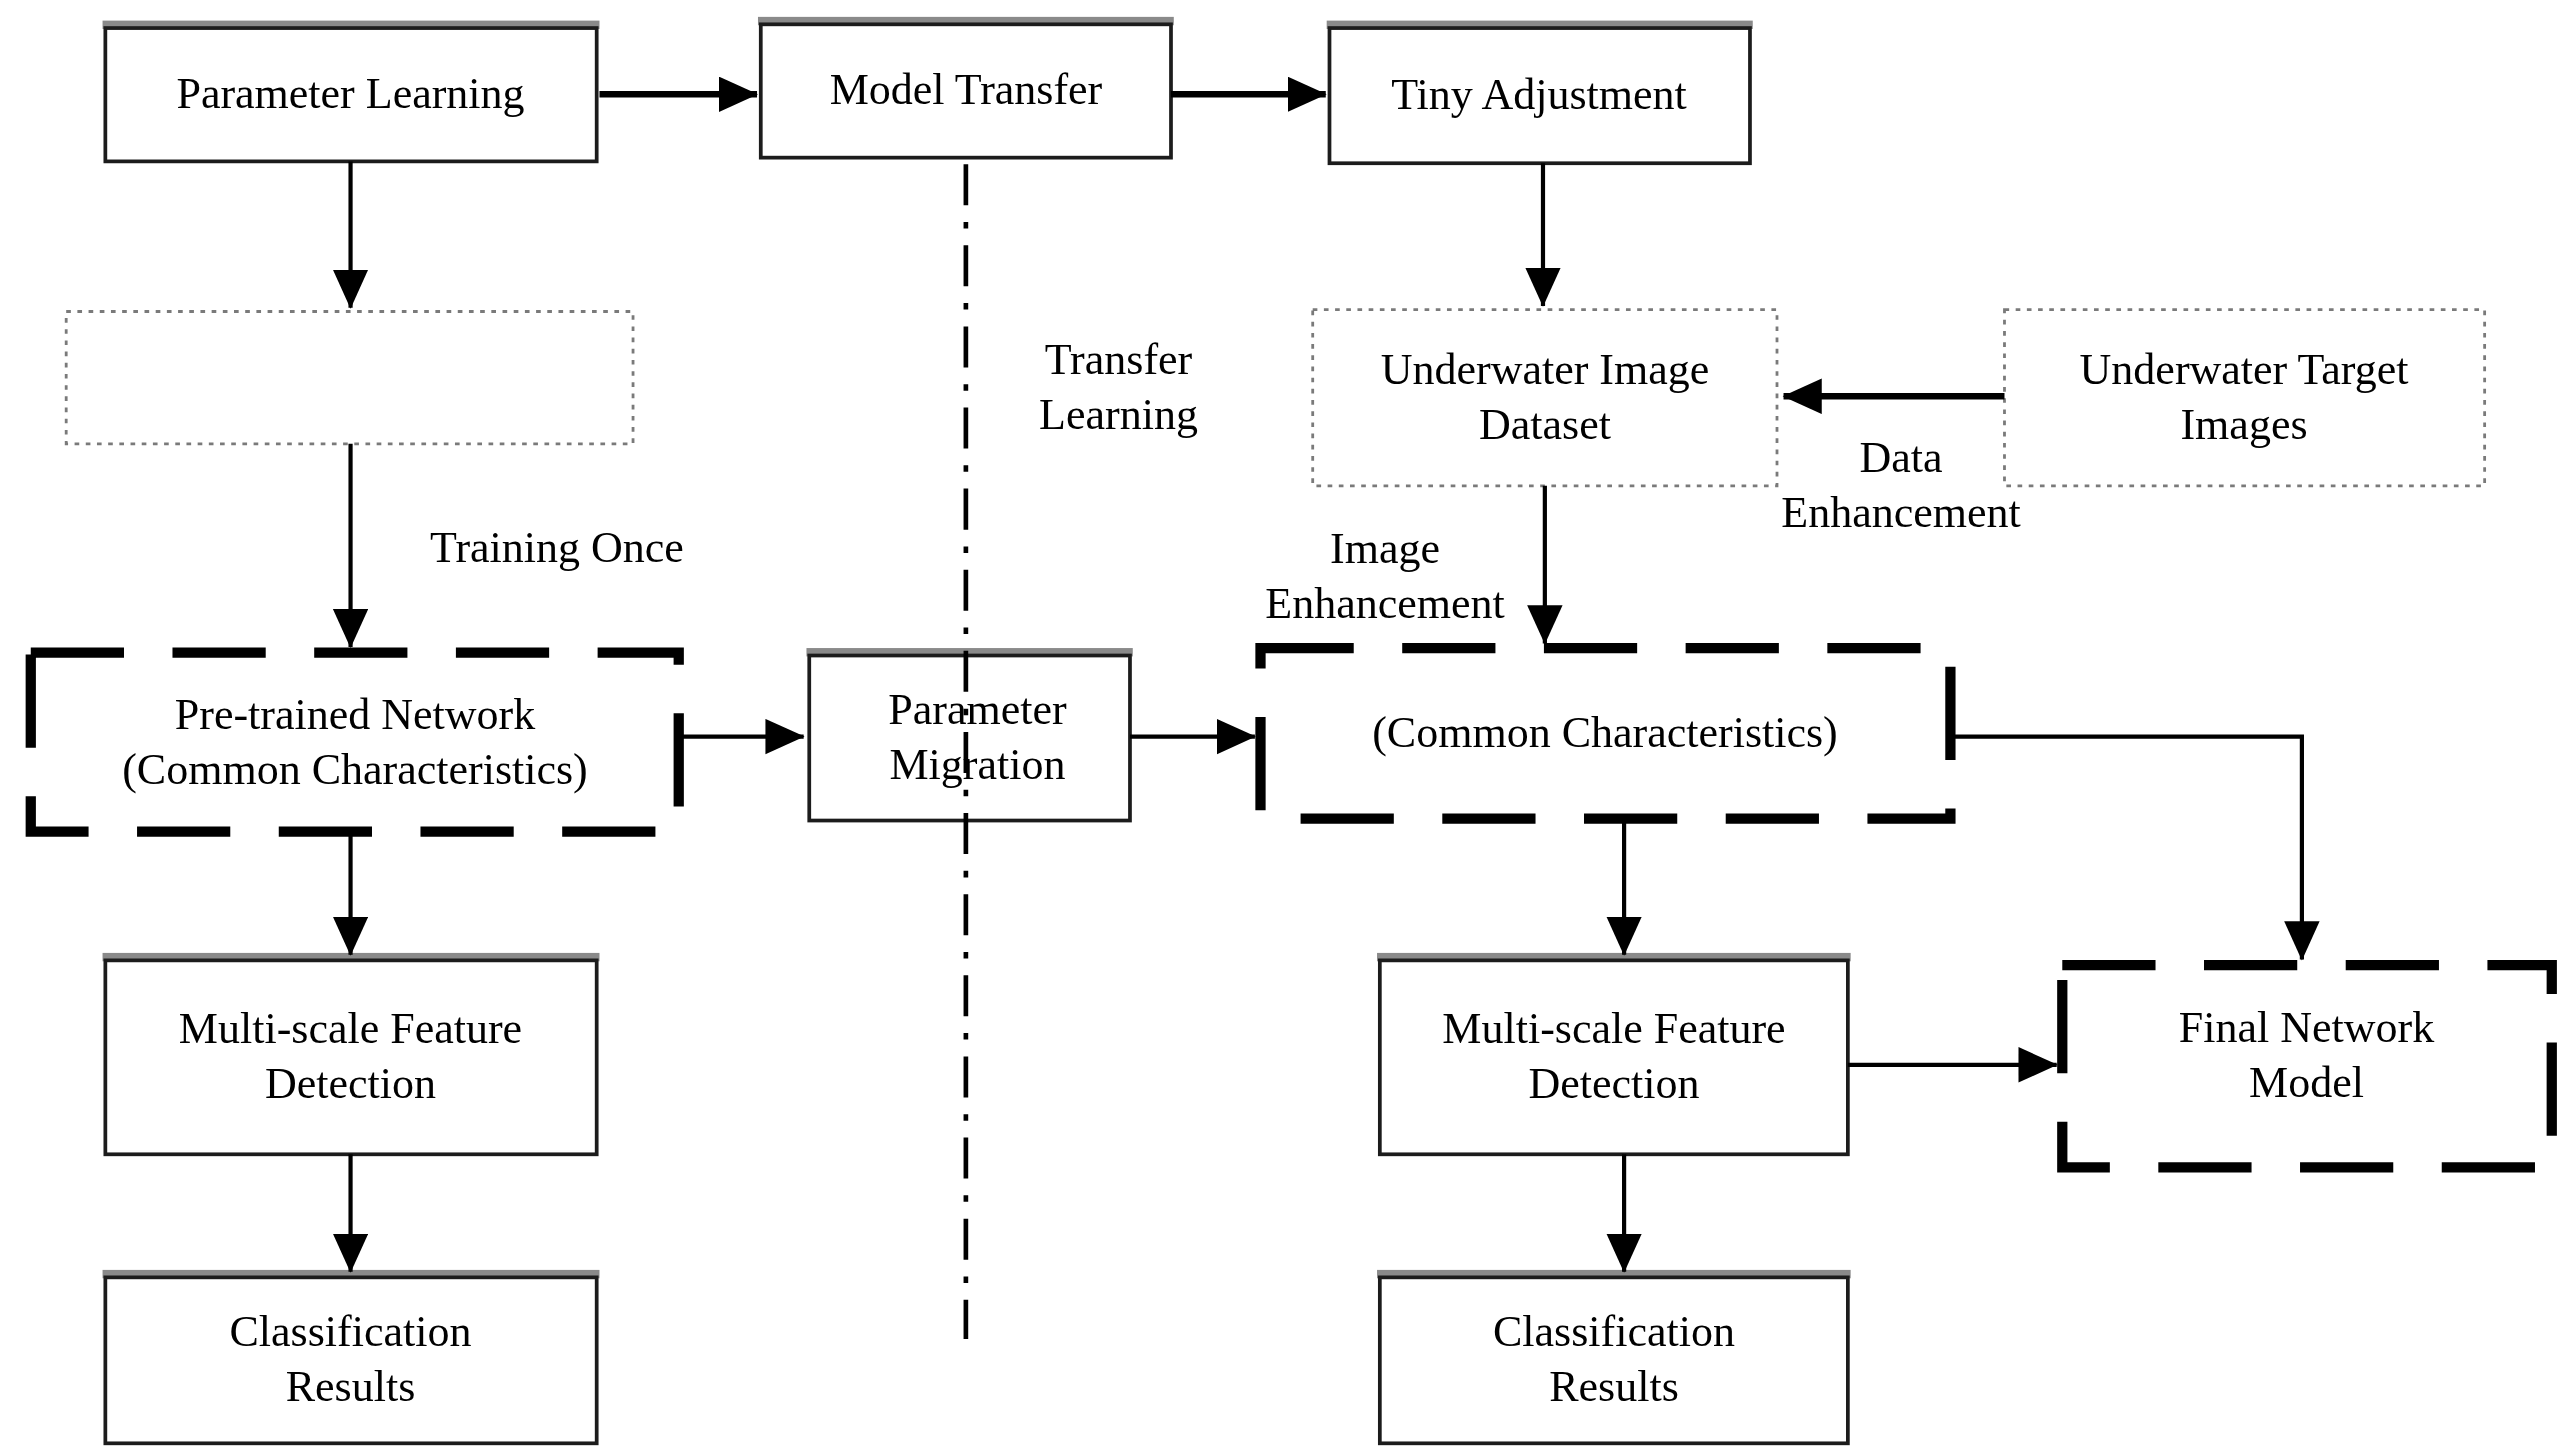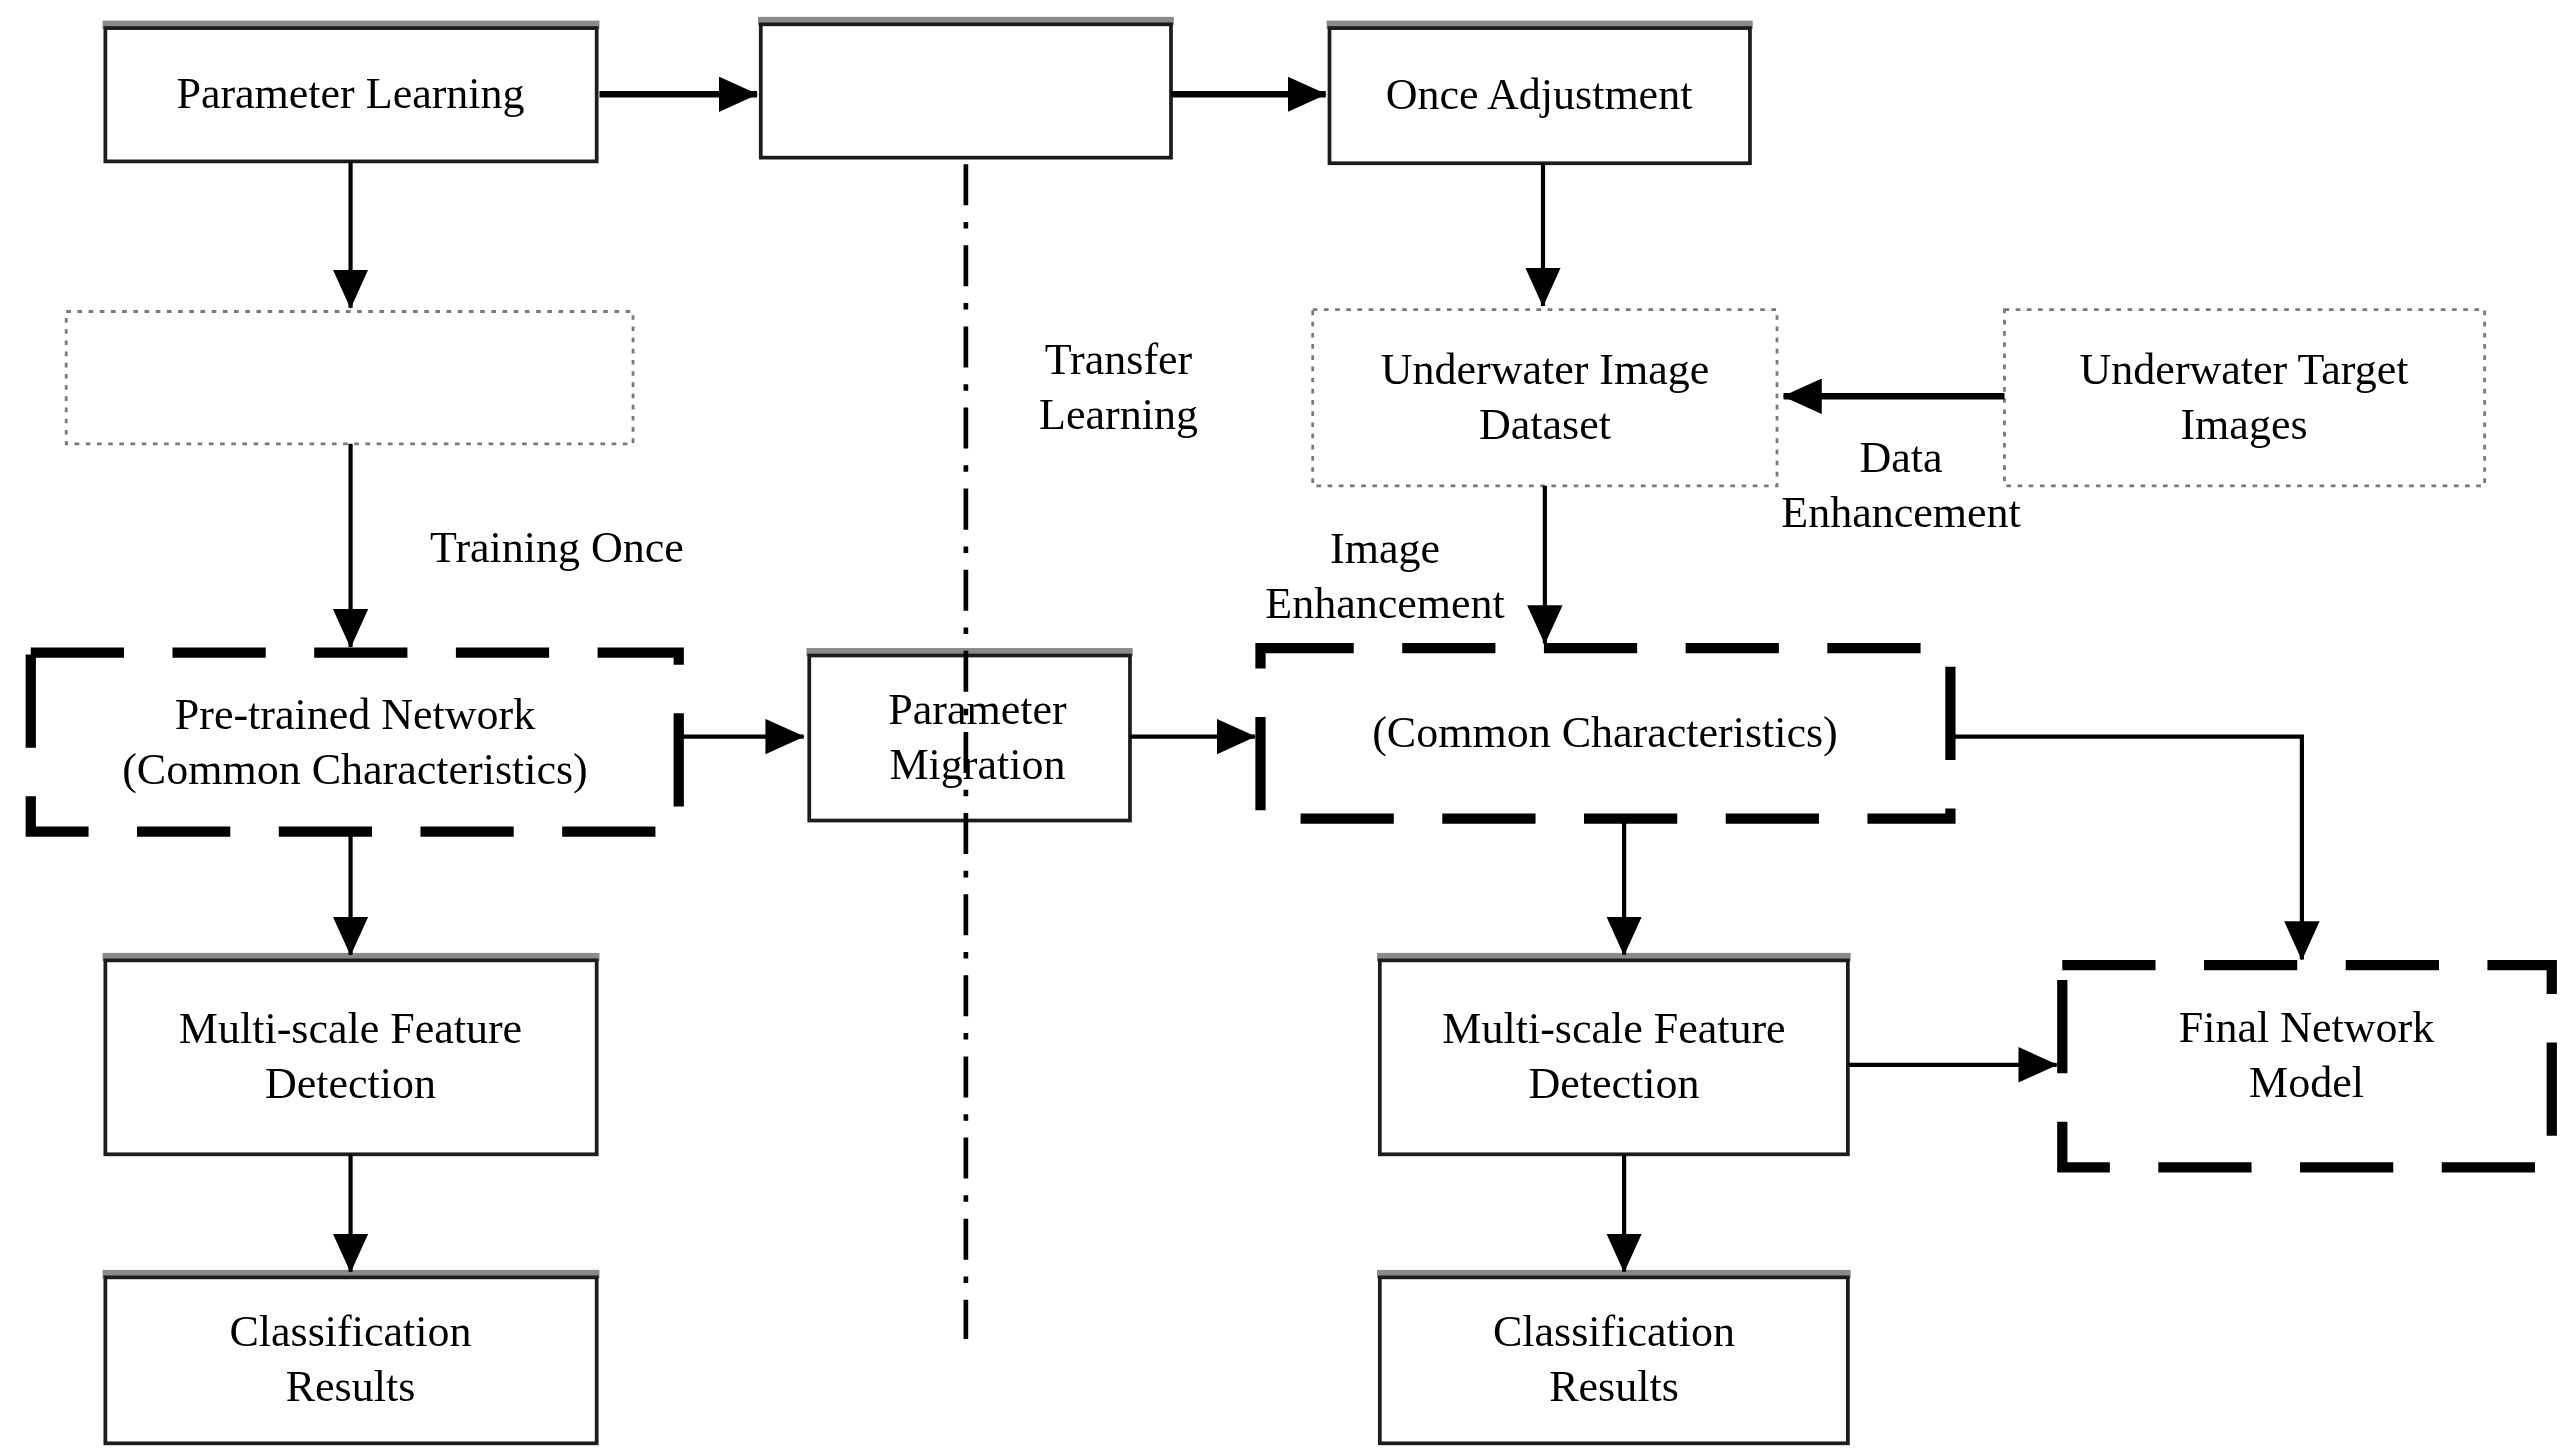--- a/index.html
+++ b/index.html
@@ -104,23 +104,26 @@
       <line x1="1742" y1="1238" x2="1742" y2="1364" stroke-width="4.5" marker-end="url(#ah)"></line>
       <path d="M 2092 790 H 2469 V 1029" stroke-width="4.5" marker-end="url(#ah)"></path>
       <line x1="1982" y1="1142" x2="2206" y2="1142" stroke-width="4.5" marker-end="url(#ah)"></line>
     </g>
   </svg>
 
   <div class="btext" style="left:105px; top:28px;  width:491px; height:133px;">
     <span>Parameter Learning</span>
   </div>
 
+  <div class="btext" style="left:761px; top:24px;  width:410px; height:133px;">
+    <span>Model Transfer</span>
+  </div>
 
   <div class="btext" style="left:1329px; top:28px; width:420px; height:135px;">
-    <span>Once Adjustment</span>
+    <span>Tiny Adjustment</span>
   </div>
 
 
   <div class="btext" style="left:1313px; top:310px; width:464px; height:176px;">
     <span>Underwater Image</span>
     <span>Dataset</span>
   </div>
 
   <div class="btext" style="left:2004px; top:310px; width:480px; height:176px;">
     <span>Underwater Target</span>

